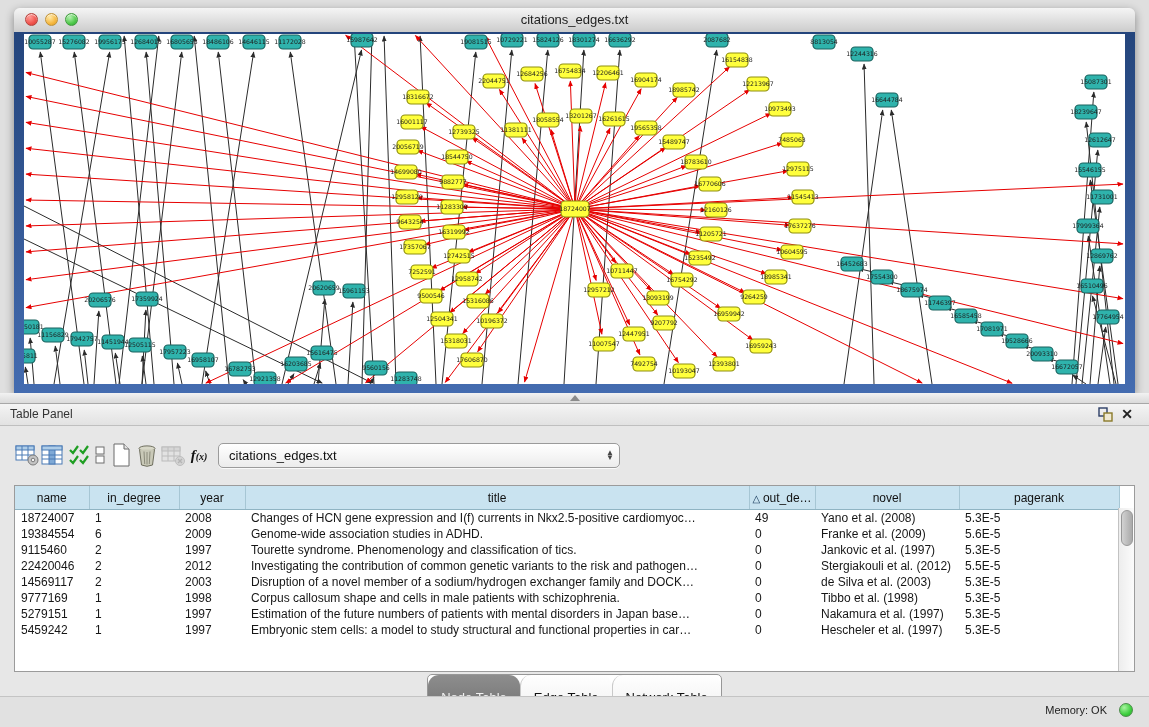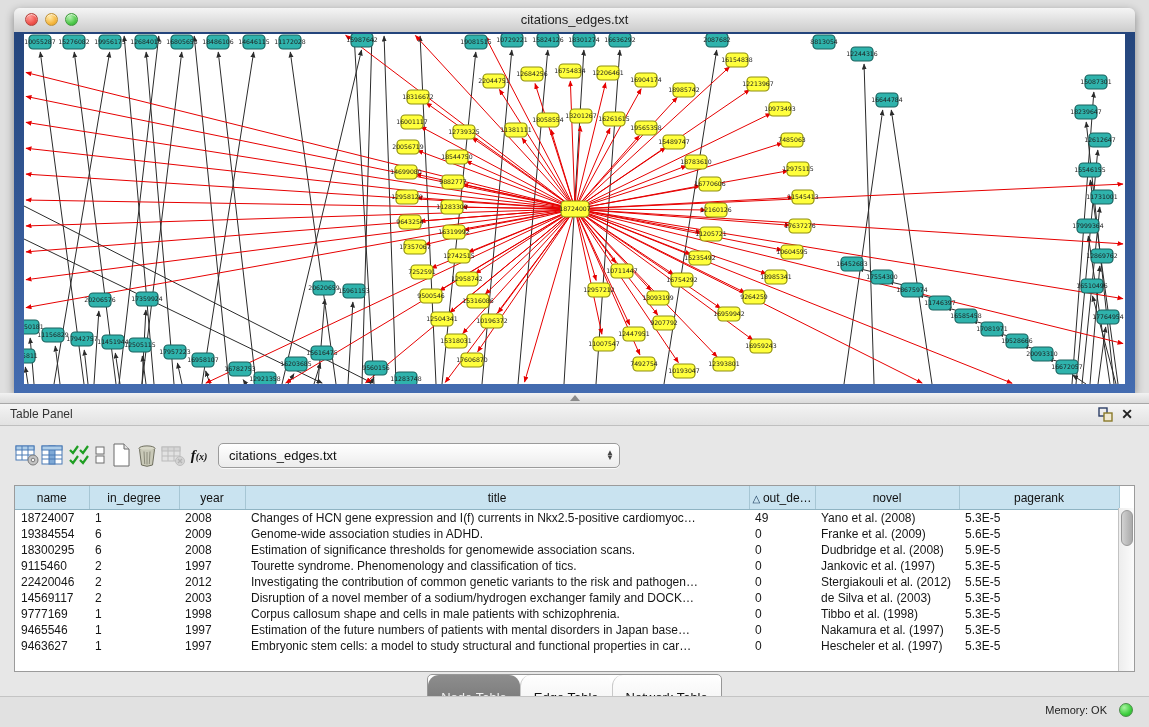--- a/index.html
+++ b/index.html
@@ -828,29 +828,20 @@
             <tr>
               <td>19384554</td>
               <td>6</td>
               <td>2009</td>
               <td>Genome-wide association studies in ADHD.</td>
               <td>0</td>
               <td>Franke et al. (2009)</td>
               <td>5.6E-5</td>
             </tr>
             <tr>
-              <td>18300295</td>
-              <td>6</td>
-              <td>2008</td>
-              <td>Estimation of significance thresholds for genomewide association scans.</td>
-              <td>0</td>
-              <td>Dudbridge et al. (2008)</td>
-              <td>5.9E-5</td>
-            </tr>
-            <tr>
               <td>9115460</td>
               <td>2</td>
               <td>1997</td>
               <td>Tourette syndrome. Phenomenology and classification of tics.</td>
               <td>0</td>
               <td>Jankovic et al. (1997)</td>
               <td>5.3E-5</td>
             </tr>
             <tr>
               <td>22420046</td>
@@ -873,30 +864,30 @@
             <tr>
               <td>9777169</td>
               <td>1</td>
               <td>1998</td>
               <td>Corpus callosum shape and cells in male patients with schizophrenia.</td>
               <td>0</td>
               <td>Tibbo et al. (1998)</td>
               <td>5.3E-5</td>
             </tr>
             <tr>
-              <td>9465546</td>
+              <td>5279151</td>
               <td>1</td>
               <td>1997</td>
               <td>Estimation of the future numbers of patients with mental disorders in Japan base…</td>
               <td>0</td>
               <td>Nakamura et al. (1997)</td>
               <td>5.3E-5</td>
             </tr>
             <tr>
-              <td>9463627</td>
+              <td>5459242</td>
               <td>1</td>
               <td>1997</td>
               <td>Embryonic stem cells: a model to study structural and functional properties in car…</td>
               <td>0</td>
               <td>Hescheler et al. (1997)</td>
               <td>5.3E-5</td>
             </tr>
           </tbody>
       </table>
       <div class="vscroll">

